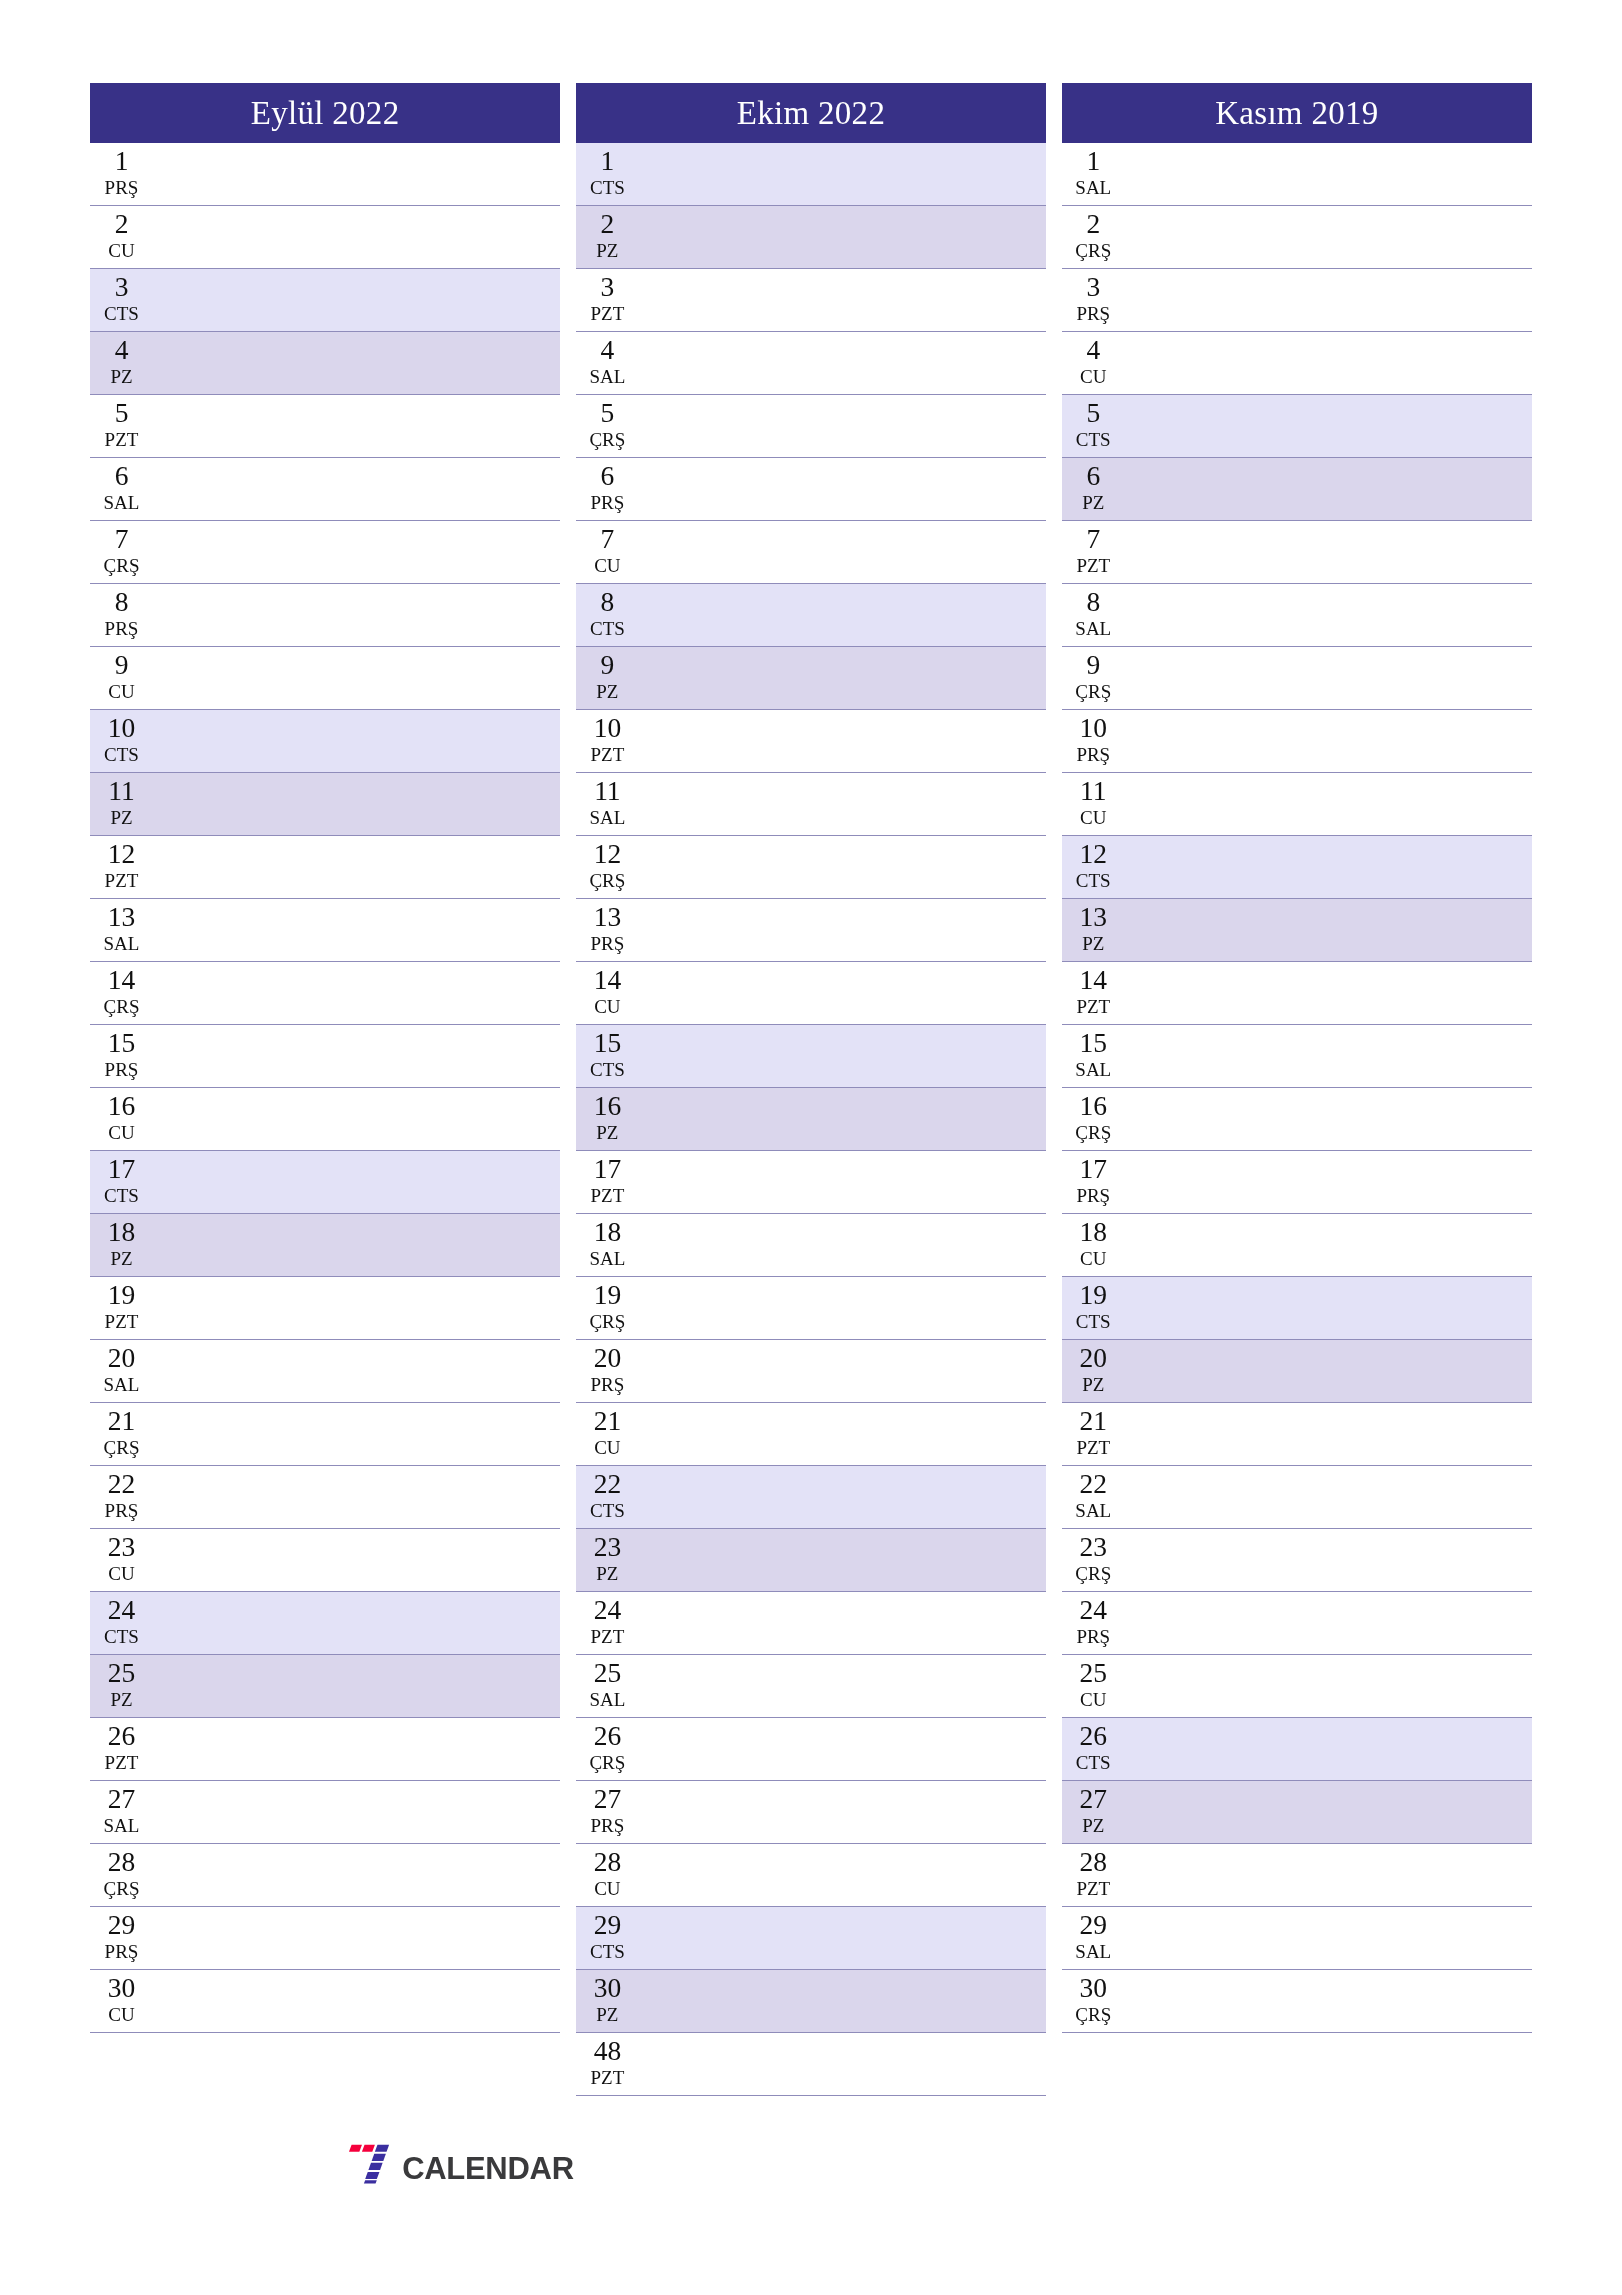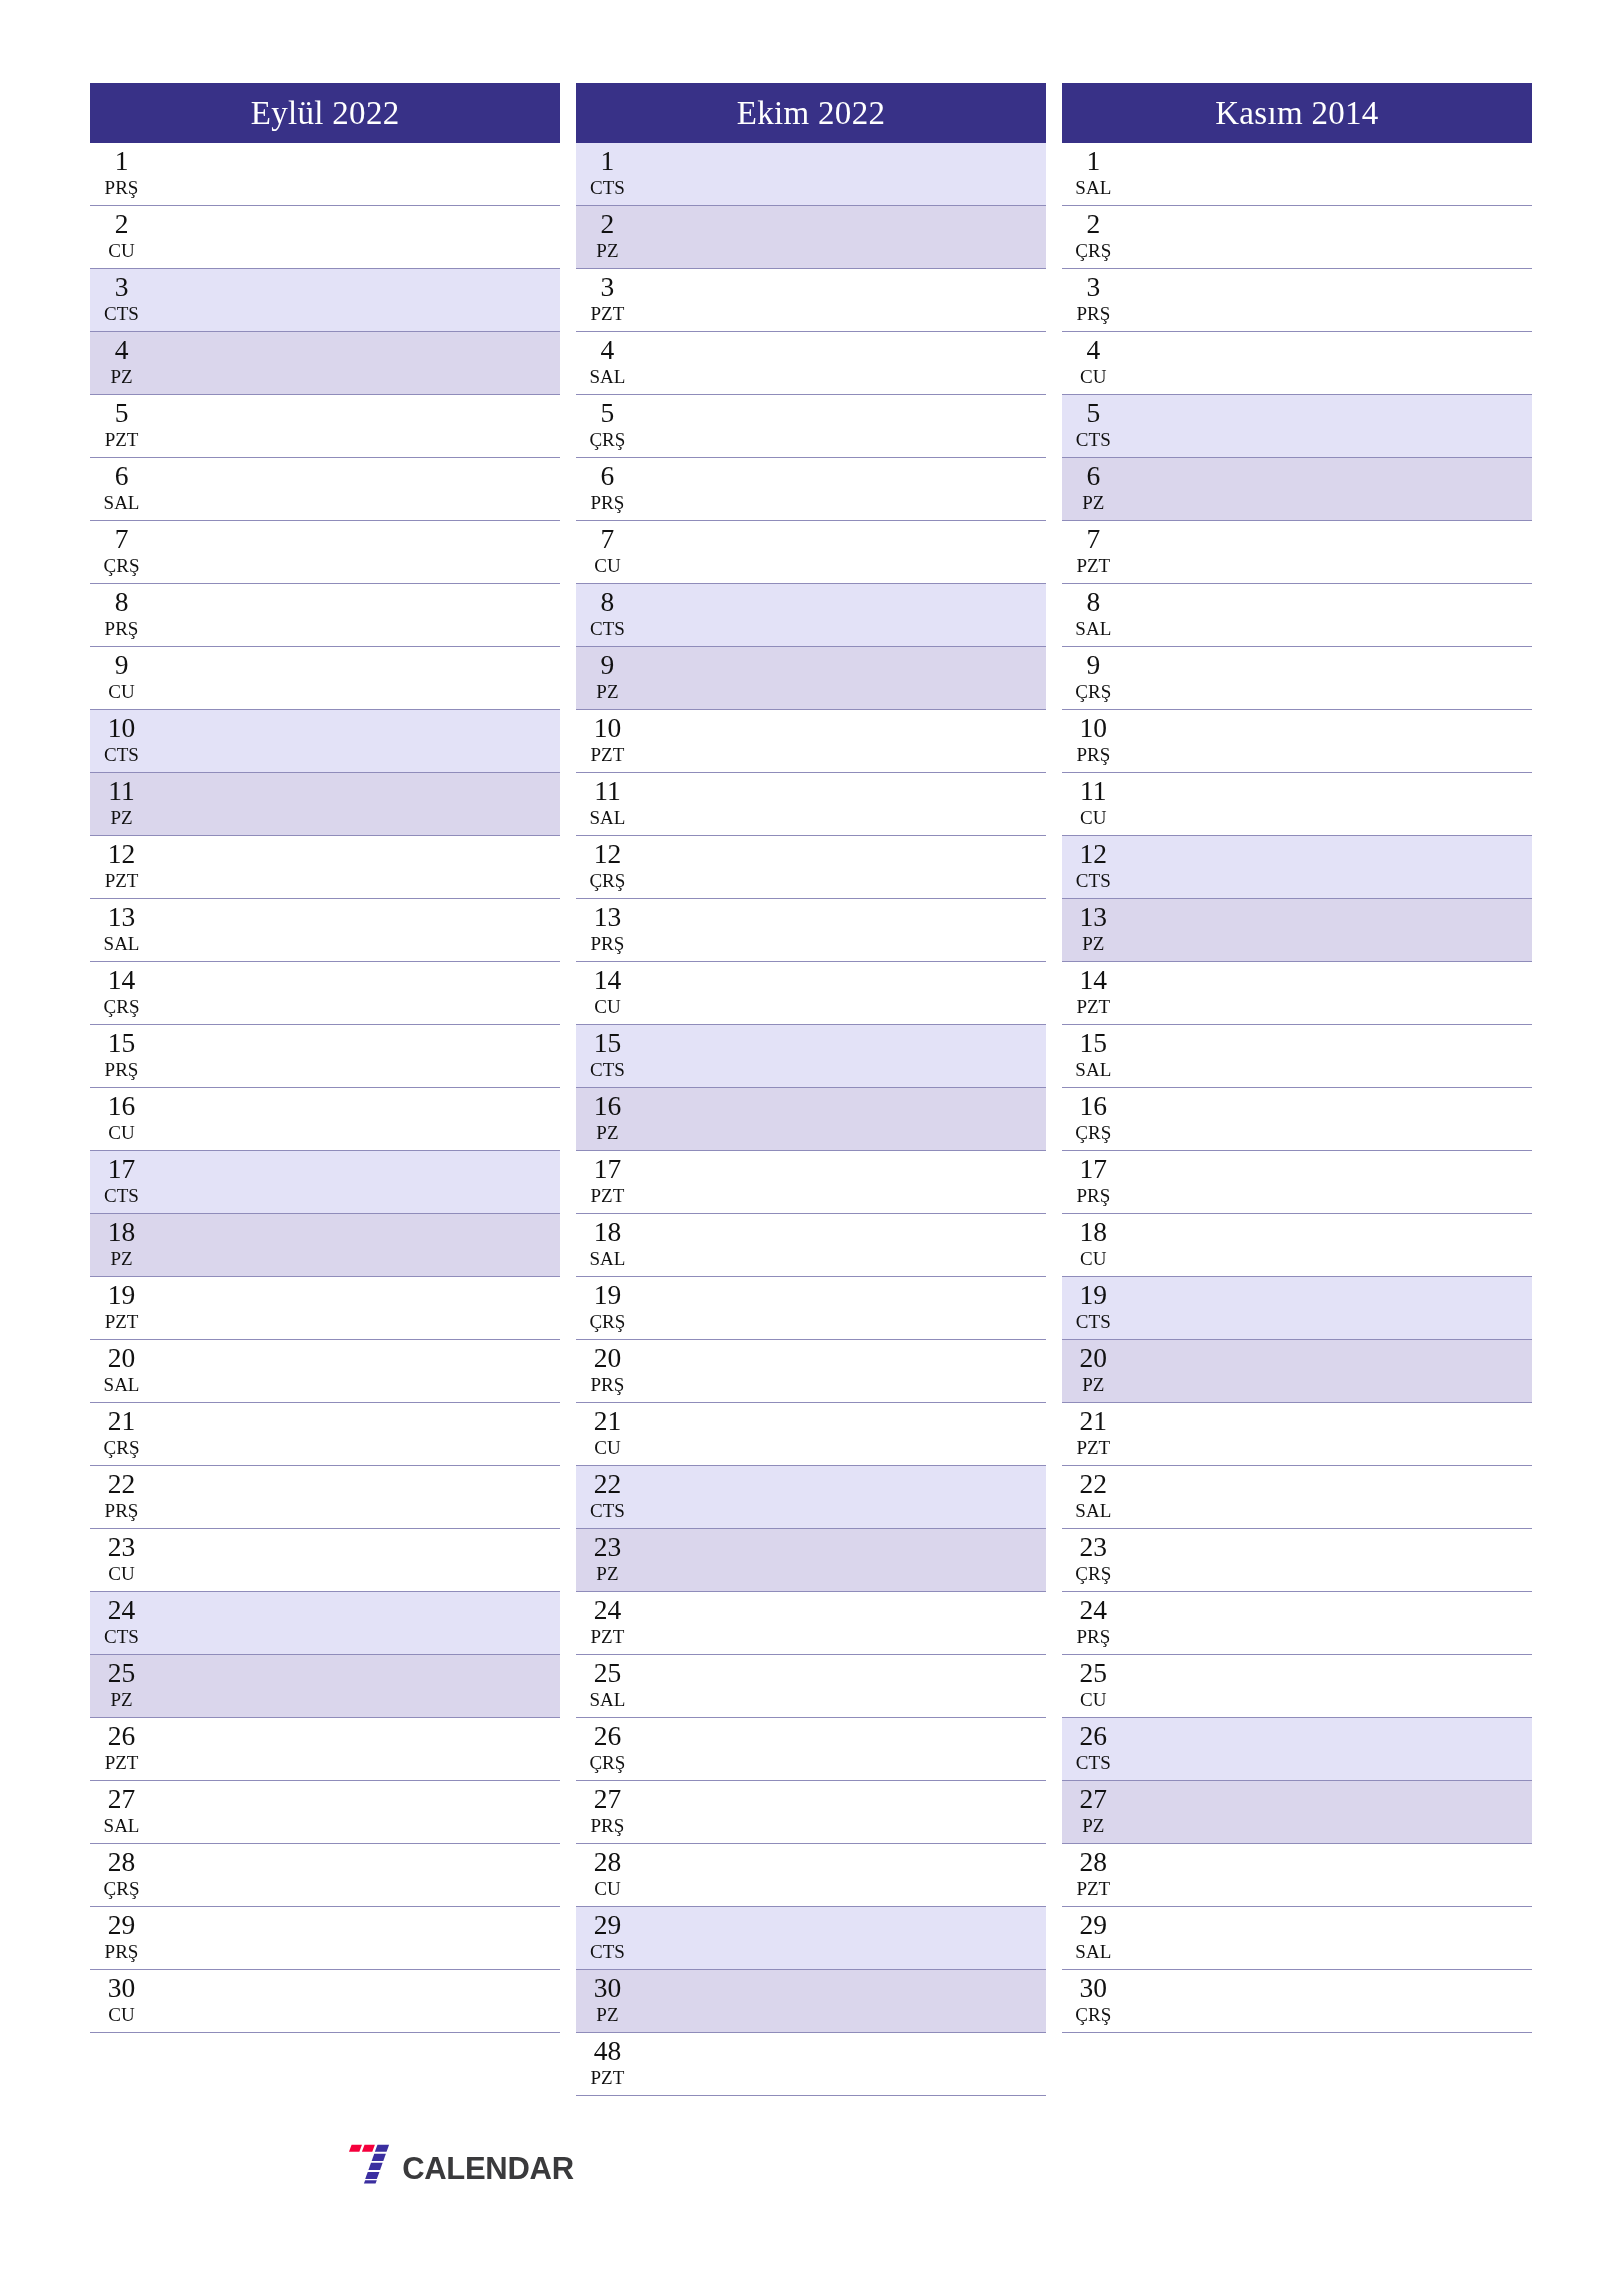--- a/index.html
+++ b/index.html
@@ -17,21 +17,20 @@
   }
 
   .planner {
     position: absolute;
     left: 90px;
     top: 83px;
     width: 1442px;
     display: flex;
     flex-direction: row;
     gap: 15.7px;
-    justify-content: flex-end;
   }
 
   .month-column {
     width: 475px;
     display: flex;
     flex-direction: column;
   }
 
   .month-header {
     height: 60px;
@@ -366,21 +365,21 @@
           <span class="day-num">30</span>
           <span class="day-abbr">PZ</span>
         </div>
         <div class="day-row">
           <span class="day-num">48</span>
           <span class="day-abbr">PZT</span>
         </div>
       </div>
     </div>
     <div class="month-column">
-      <div class="month-header">Kasım 2014</div>
+      <div class="month-header">Kasım 2019</div>
       <div class="days-list">
         <div class="day-row">
           <span class="day-num">1</span>
           <span class="day-abbr">SAL</span>
         </div>
         <div class="day-row">
           <span class="day-num">2</span>
           <span class="day-abbr">ÇRŞ</span>
         </div>
         <div class="day-row">

